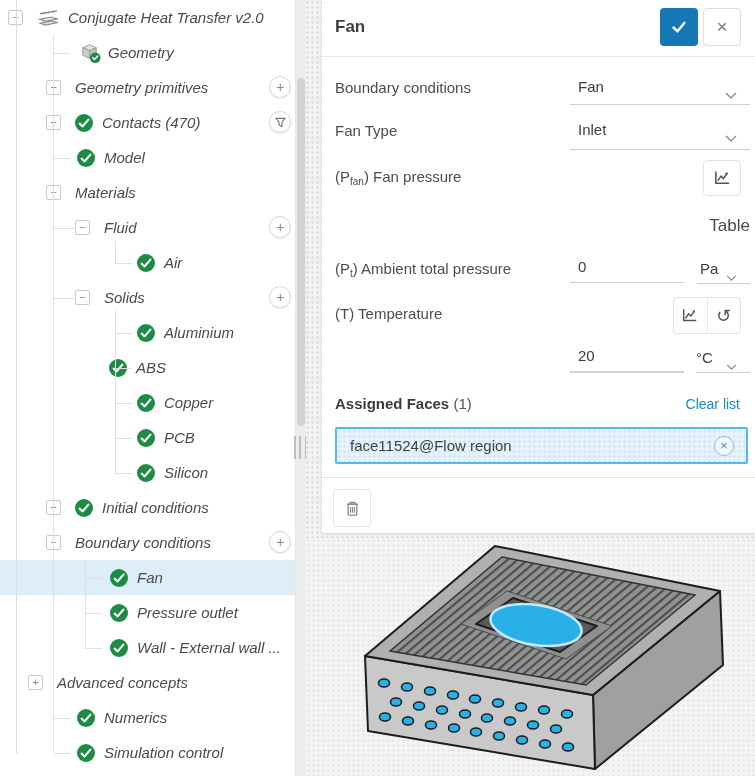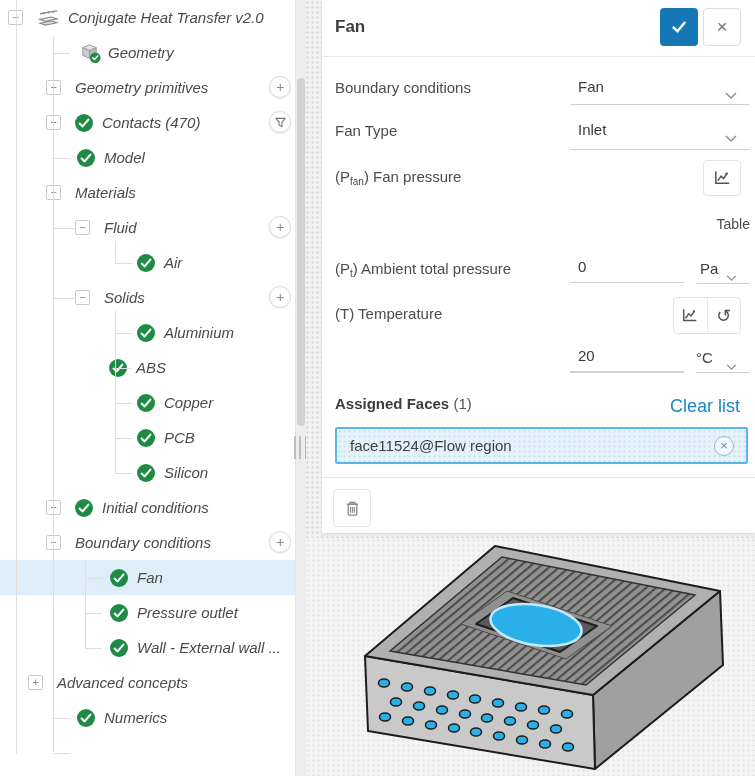--- a/index.html
+++ b/index.html
@@ -42,29 +42,29 @@
   .flabel .sub{font-size:10px;position:relative;top:3px;}
   .fvalue{position:absolute;font-size:15px;color:#3c3c3c;}
   .underline{position:absolute;height:1px;background:#d0d0d0;}
   .chev{position:absolute;}
   .sq-btn{position:absolute;border:1px solid #e2e2e2;border-radius:4px;background:#fff;display:flex;align-items:center;justify-content:center;cursor:pointer;}
   .btn-group{position:absolute;left:351px;top:297px;width:68px;height:37px;border:1px solid #e2e2e2;border-radius:4px;display:flex;background:#fff;}
   .btn-group .cell{flex:1;display:flex;align-items:center;justify-content:center;cursor:pointer;}
   .btn-group .cell + .cell{border-left:1px solid #e8e8e8;}
   .reset-glyph{font-size:18px;color:#555;line-height:18px;}
   .num-input{position:absolute;left:248px;width:114px;border:none;border-bottom:1px solid #d0d0d0;background:transparent;font-family:"Liberation Sans",sans-serif;font-size:15px;color:#3c3c3c;padding:0 0 7px 8px;outline:none;}
-  .link{position:absolute;right:15px;font-size:18px;color:var(--link);cursor:pointer;}
+  .link{position:absolute;right:15px;font-size:14px;color:var(--link);cursor:pointer;}
   .bold-label{font-weight:700;color:#3c3c3c;}
   .count{font-weight:400;color:#555;}
   .chip{position:absolute;left:13px;right:7px;top:427px;height:37px;border:2px solid var(--chip-border);border-radius:2px;
         background-color:var(--chip-bg);background-image:radial-gradient(#cfe6f5 1px, transparent 1.2px);background-size:5px 5px;
         display:flex;align-items:center;padding:0 12px 0 13px;cursor:pointer;}
   .chip-text{font-size:15px;color:#3f3f3f;flex:1;}
   .chip-x{width:20px;height:20px;border:1px solid #9db6c6;border-radius:50%;color:#6d8292;font-size:13px;line-height:18px;text-align:center;background:rgba(255,255,255,.5);cursor:pointer;}
-  .table-label{position:absolute;right:5px;font-size:14px;color:#4c4c4c;}
+  .table-label{position:absolute;right:5px;font-size:17px;color:#4c4c4c;}
   
   .viewport{position:absolute;left:306px;top:538px;width:449px;height:238px;background-color:#f4f4f4;
             background-image:radial-gradient(#e7e7e7 1px, transparent 1.2px);background-size:5px 5px;cursor:grab;}
   .viewport svg{position:absolute;left:0;top:0;}
 </style>
 </head>
 <body>
 
 <div class="tree-panel" id="tree-panel">
     <div class="guide" style="left: 16px; top: 0px; width: 1px; height: 754px;"></div>
@@ -297,20 +297,31 @@
   </div>
     <div class="trow" style="padding-left: 77px;">
 
     <span class="ticon icon-check">
       <svg viewBox="0 0 18 18" width="18" height="18">
         <circle cx="9" cy="9" r="9" fill="var(--green)"></circle>
         <path d="M4.6 9.6 L7.6 12.4 L13.4 5.6" fill="none" stroke="#fff" stroke-width="2.1" stroke-linecap="round" stroke-linejoin="round"></path>
       </svg>
     </span>
     <span class="tlabel">Numerics</span>
+
+  </div>
+    <div class="trow" style="padding-left: 77px;">
+
+    <span class="ticon icon-check">
+      <svg viewBox="0 0 18 18" width="18" height="18">
+        <circle cx="9" cy="9" r="9" fill="var(--green)"></circle>
+        <path d="M4.6 9.6 L7.6 12.4 L13.4 5.6" fill="none" stroke="#fff" stroke-width="2.1" stroke-linecap="round" stroke-linejoin="round"></path>
+      </svg>
+    </span>
+    <span class="tlabel">Simulation control</span>
 
   </div>
   </div>
 
 <div class="scroll-track"></div>
 <div class="scroll-thumb"></div>
 <div class="gutter-handle">
     <span></span>
     <span></span>
     <span></span>

